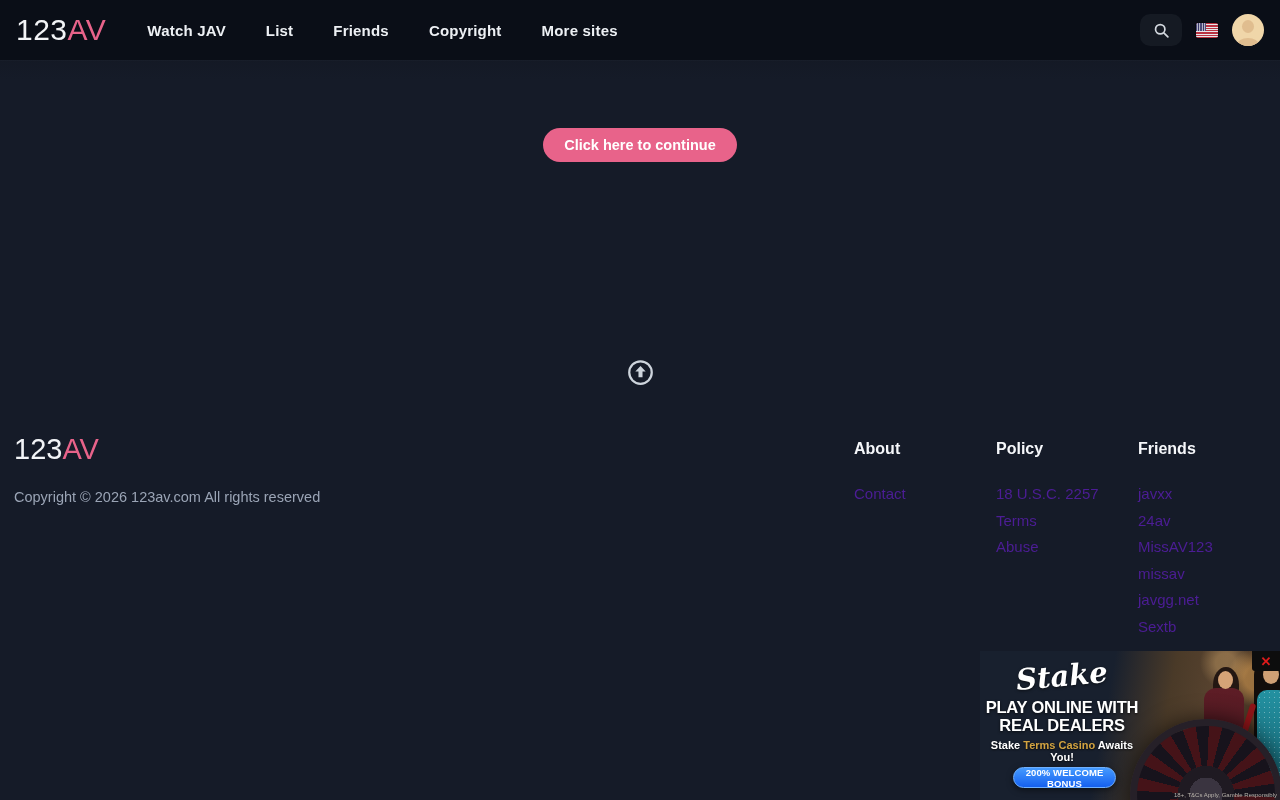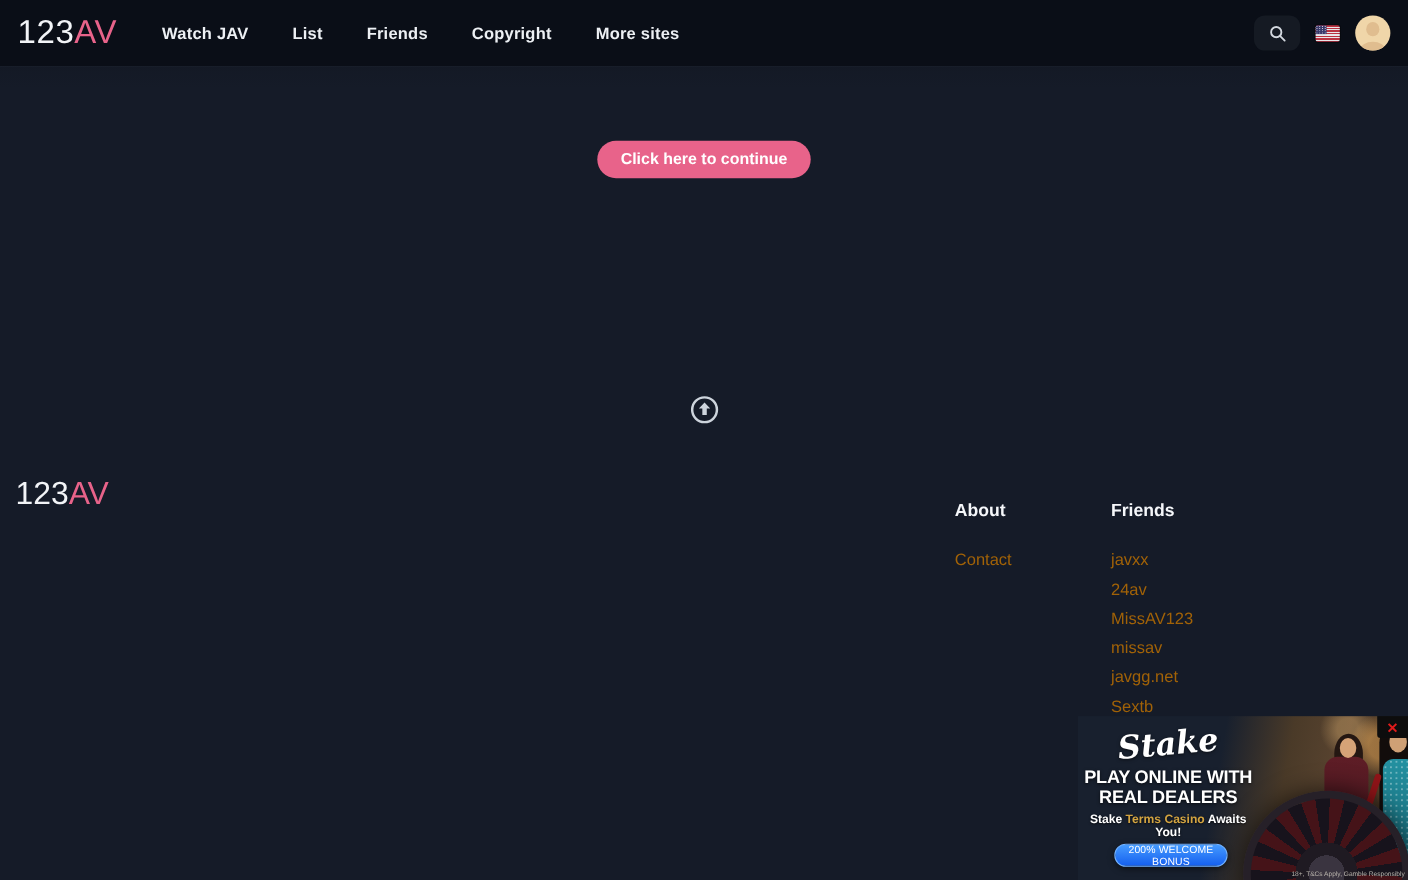--- a/index.html
+++ b/index.html
@@ -59,23 +59,23 @@
     display:block; width:27px; height:27px; margin:197px auto 0;
     color:#cdd4dc; cursor:pointer; background:none; border:none; padding:0;
   }
 
   
   .footer { margin-top:47px; padding-left:14px; display:flex; }
   .f-left { width:854px; }
   .f-logo { font-size:29px; color:#f2f4f7; cursor:pointer; display:inline-block; }
   .f-logo .pink { color:var(--accent,#e5618b); }
   .f-copy { margin-top:23px; color:#9aa4b5; font-size:14.5px; }
-  .f-col { width:142px; padding-top:7px;margin-top:16px; }
+  .f-col { width:142px; padding-top:7px; }
   .f-col h3 { color:#f5f7fa; font-size:16px; font-weight:700; margin:0 0 23px; }
-  .f-link { display:block; color:#a16207; font-size:15px; line-height:26.6px; }
+  .f-link { display:block; color:#4c1d95; font-size:15px; line-height:26.6px; }
 
   
   .ad {
     position:fixed; right:0; bottom:0; width:300px; height:149px;
     background:#18202e; overflow:hidden; z-index:50; cursor:pointer;
   }
   .ad-photo {
     position:absolute; top:0; right:0; width:195px; height:100%;
     background:
       radial-gradient(circle at 88% 18%, rgba(255,185,95,.45) 0 6%, transparent 14%),
@@ -111,21 +111,21 @@
   }
   .ad-headline {
     margin-top:5px; font-size:16.5px; font-weight:800; color:#fff; line-height:1.12;
     letter-spacing:-.2px; text-shadow:0 1px 3px rgba(0,0,0,.7);
   }
   .ad-tagline { margin-top:4px; font-size:11px; font-weight:700; color:#fff; text-shadow:0 1px 2px rgba(0,0,0,.7); }
   .ad-tagline .gold { color:var(--gold,#d3a441); }
   .ad-cta {
     position:absolute; left:33px; top:116px; width:103px; height:21px; border-radius:11px;
     background:linear-gradient(180deg,#459bff,var(--cta-blue,#1560ef)); color:#fff;
-    font-family:"Liberation Sans", sans-serif; font-size:9.5px; font-weight:400;
+    font-family:"Liberation Sans", sans-serif; font-size:9.5px; font-weight:700;
     border:1px solid #6fb0ff; display:flex; align-items:center; justify-content:center;
     box-shadow:0 2px 6px rgba(0,0,0,.5); cursor:pointer; letter-spacing:.1px;
   }
   .ad-close {
     position:absolute; top:0; right:0; width:28px; height:20px; background:#0d0d0d;
     color:#e01b1b; font-weight:900; font-size:13px; border:none; cursor:pointer;
     display:flex; align-items:center; justify-content:center; border-radius:0 0 0 3px;
   }
   .ad-disclaimer { position:absolute; right:3px; bottom:2px; font-size:6px; color:#b9b4ac; }
 </style>
@@ -168,25 +168,32 @@
         <circle cx="12" cy="12" r="10" fill="none" stroke="currentColor" stroke-width="2"></circle>
         <path d="M12 6.2l4.6 4.8h-2.8v5.2h-3.6v-5.2H7.4z" fill="currentColor"></path>
       </svg>
     </span>
   </button>
 </main>
 
 <footer class="footer">
   <div class="f-left">
     <a class="f-logo"><span>123</span><span class="pink">AV</span></a>
+    <div class="f-copy">Copyright © 2026 123av.com All rights reserved</div>
   </div>
   <div style="display:flex" id="footer-cols">
       <div class="f-col">
         <h3>About</h3>
         <a class="f-link">Contact</a>
+      </div>
+      <div class="f-col">
+        <h3>Policy</h3>
+        <a class="f-link">18 U.S.C. 2257</a>
+        <a class="f-link">Terms</a>
+        <a class="f-link">Abuse</a>
       </div>
       <div class="f-col">
         <h3>Friends</h3>
         <a class="f-link">javxx</a>
         <a class="f-link">24av</a>
         <a class="f-link">MissAV123</a>
         <a class="f-link">missav</a>
         <a class="f-link">javgg.net</a>
         <a class="f-link">Sextb</a>
       </div>

